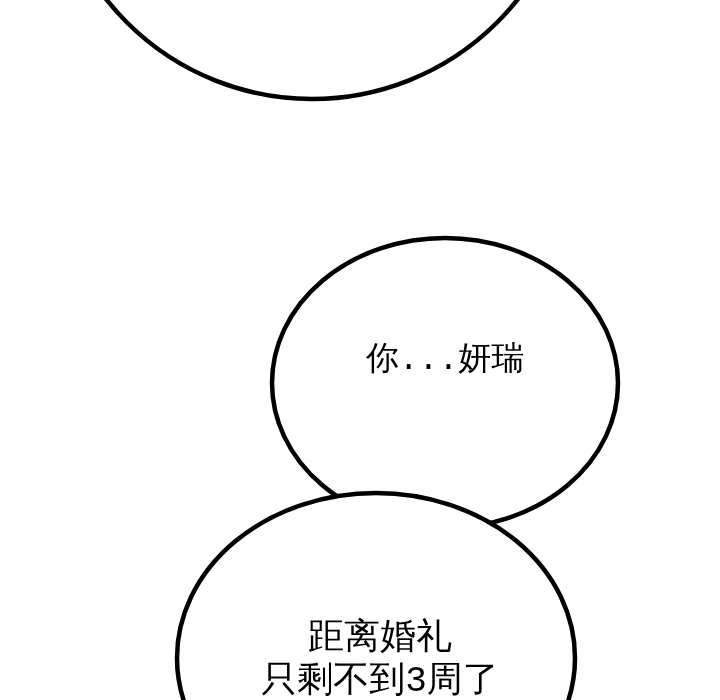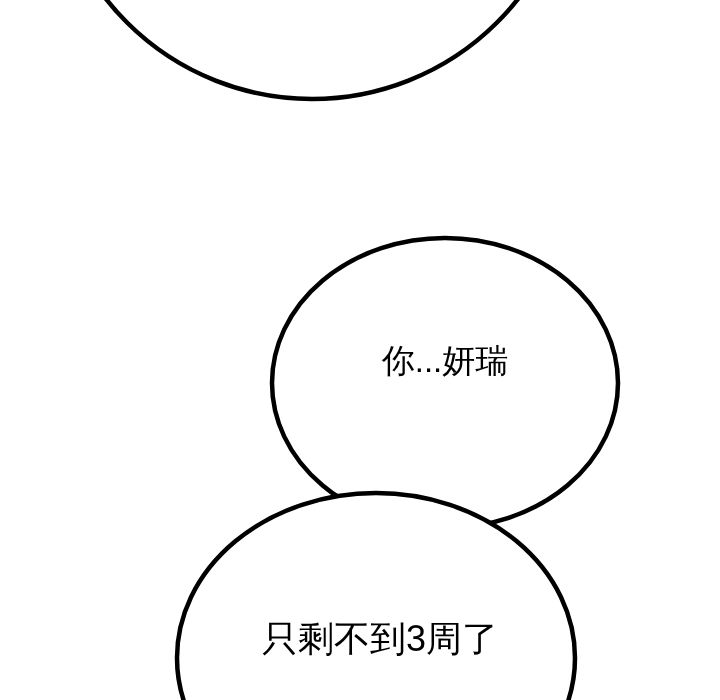--- a/index.html
+++ b/index.html
@@ -6,21 +6,21 @@
     margin: 0;
     padding: 0;
     background: #ffffff;
   }
   .panel {
     position: relative;
     width: 720px;
     height: 700px;
     background: #ffffff;
     overflow: hidden;
-    font-family: Liberation Sans, sans-serif;
+    font-family: Liberation Mono, monospace;
   }
   .bubble-layer {
     position: absolute;
     left: 0;
     top: 0;
     width: 720px;
     height: 700px;
     display: block;
   }
   .bubble {
@@ -61,16 +61,17 @@
     <ellipse class="bubble" cx="376" cy="658" rx="199" ry="165"></ellipse>
 
     <circle class="bubble" cx="312" cy="-163" r="262"></circle>
   </svg>
 
   <div class="dialog middle">
     <div class="line">你...妍瑞</div>
   </div>
 
   <div class="dialog bottom">
+    <div class="line">距离婚礼</div>
     <div class="line">只剩不到3周了</div>
   </div>
 
 </div>
 
 </body></html>

